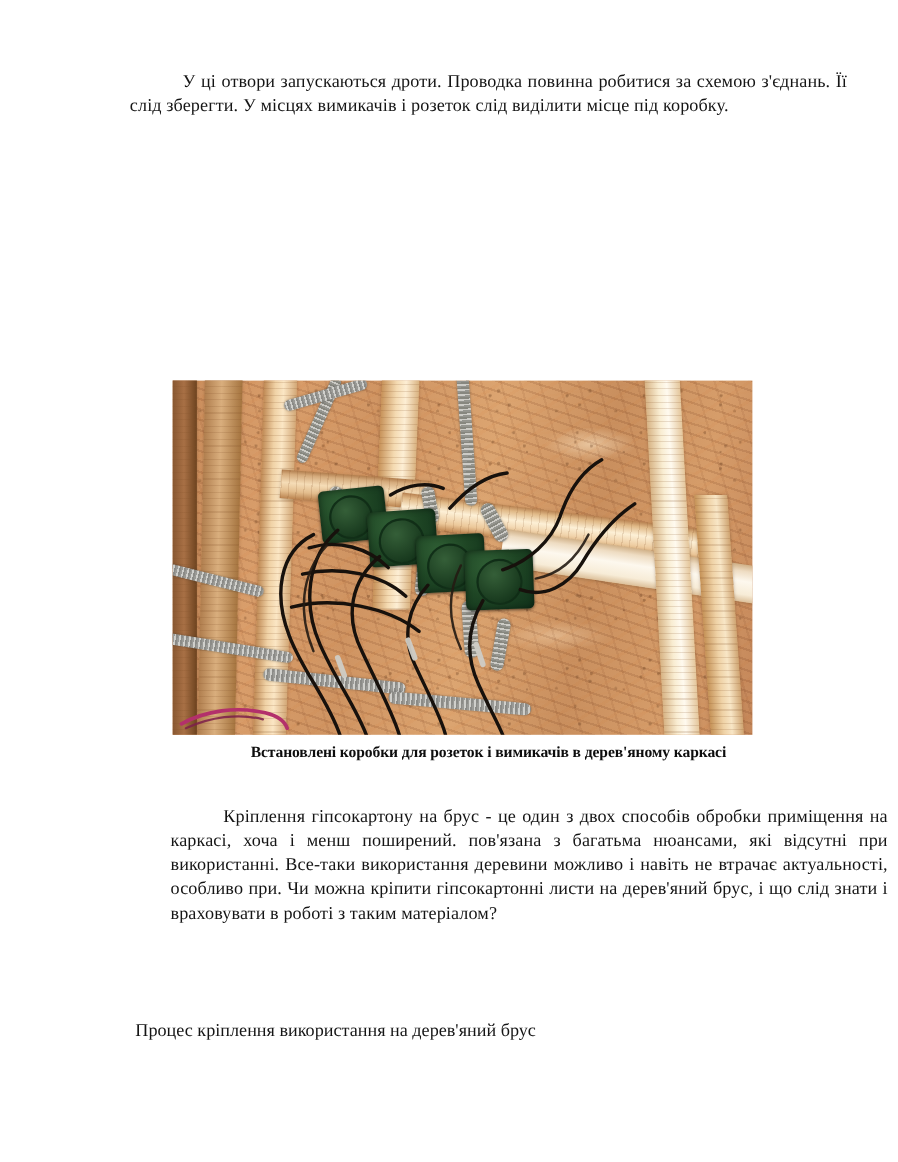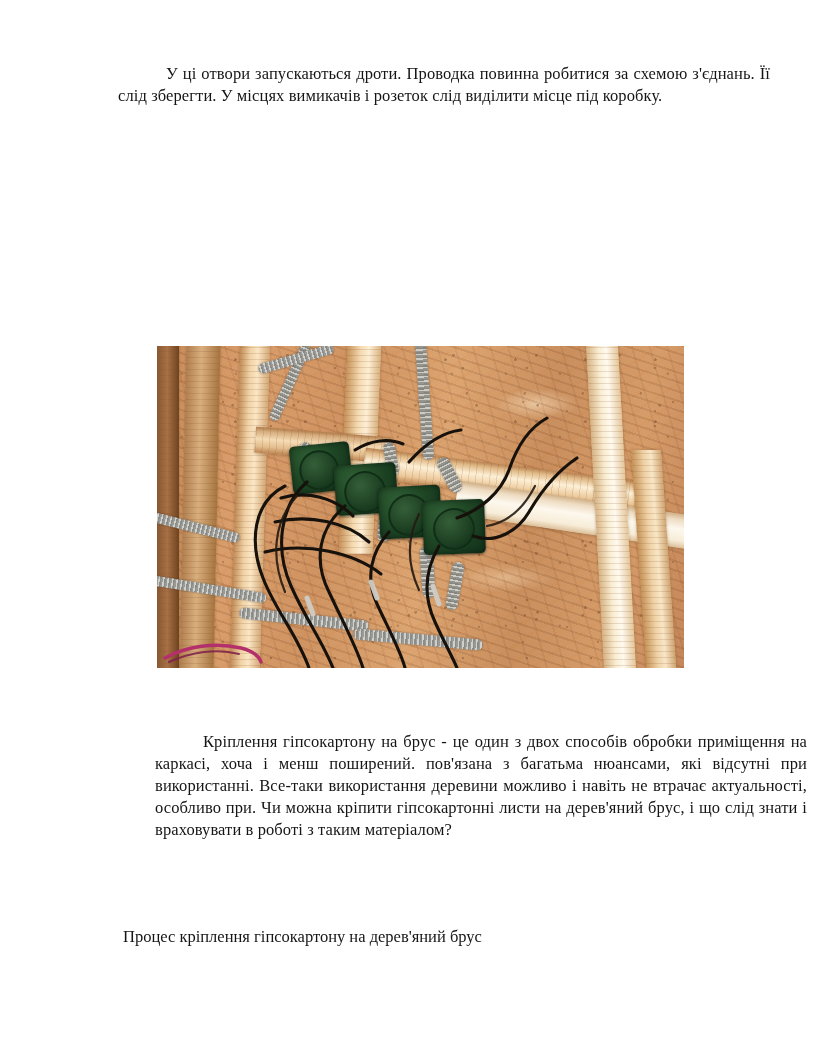--- a/index.html
+++ b/index.html
@@ -263,18 +263,19 @@
           </g>
           <g fill="none" stroke="#7d1f4a" stroke-width="2" stroke-linecap="round" opacity=".85">
             <path d="M12 316 C 34 306, 60 302, 82 308"></path>
           </g>
         </svg>
       </div>
 
     </div>
   </div>
 
+  <div class="caption">Встановлені коробки для розеток і вимикачів в дерев'яному каркасі</div>
 
   <div class="body-text para-2"><span class="indent"></span><span>Кріплення гіпсокартону на брус - це один з двох способів обробки приміщення на каркасі, хоча і менш поширений. пов'язана з багатьма нюансами, які відсутні при використанні. Все-таки використання деревини можливо і навіть не втрачає актуальності, особливо при. Чи можна кріпити гіпсокартонні листи на дерев'яний брус, і що слід знати і враховувати в роботі з таким матеріалом?</span></div>
 
-  <div class="para-3">Процес кріплення гіпсокартону на дерев'яний брус</div>
+  <div class="para-3">Процес кріплення використання на дерев'яний брус</div>
 
 </div>
 
 </body></html>

